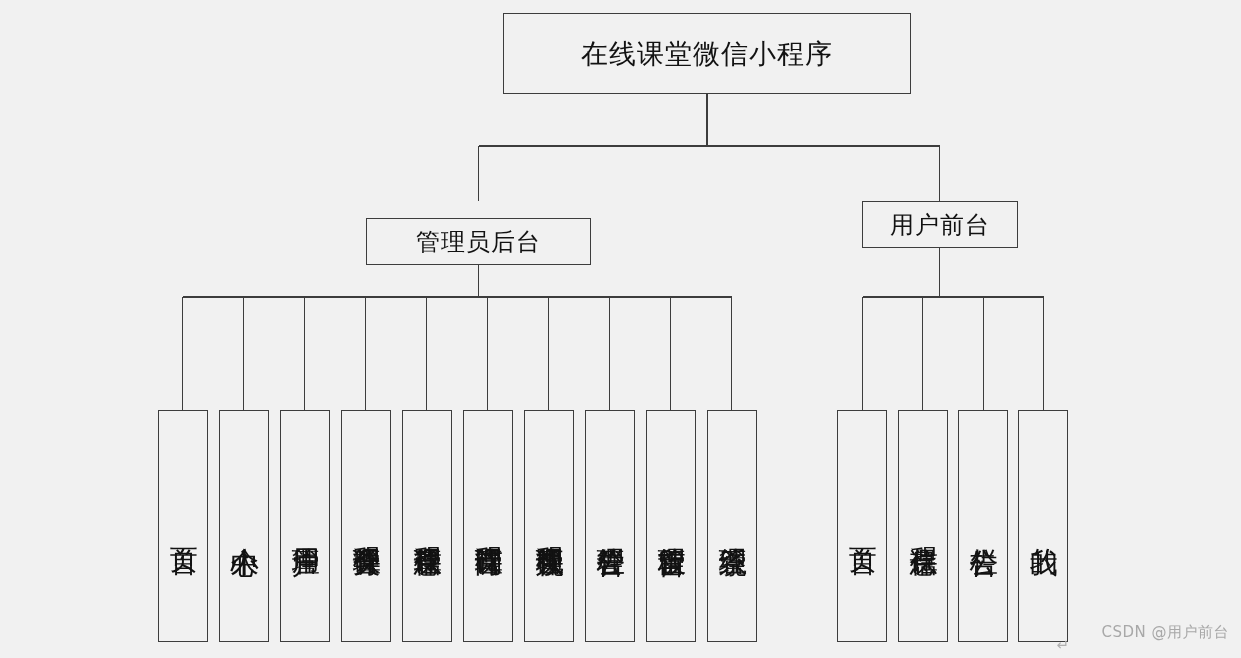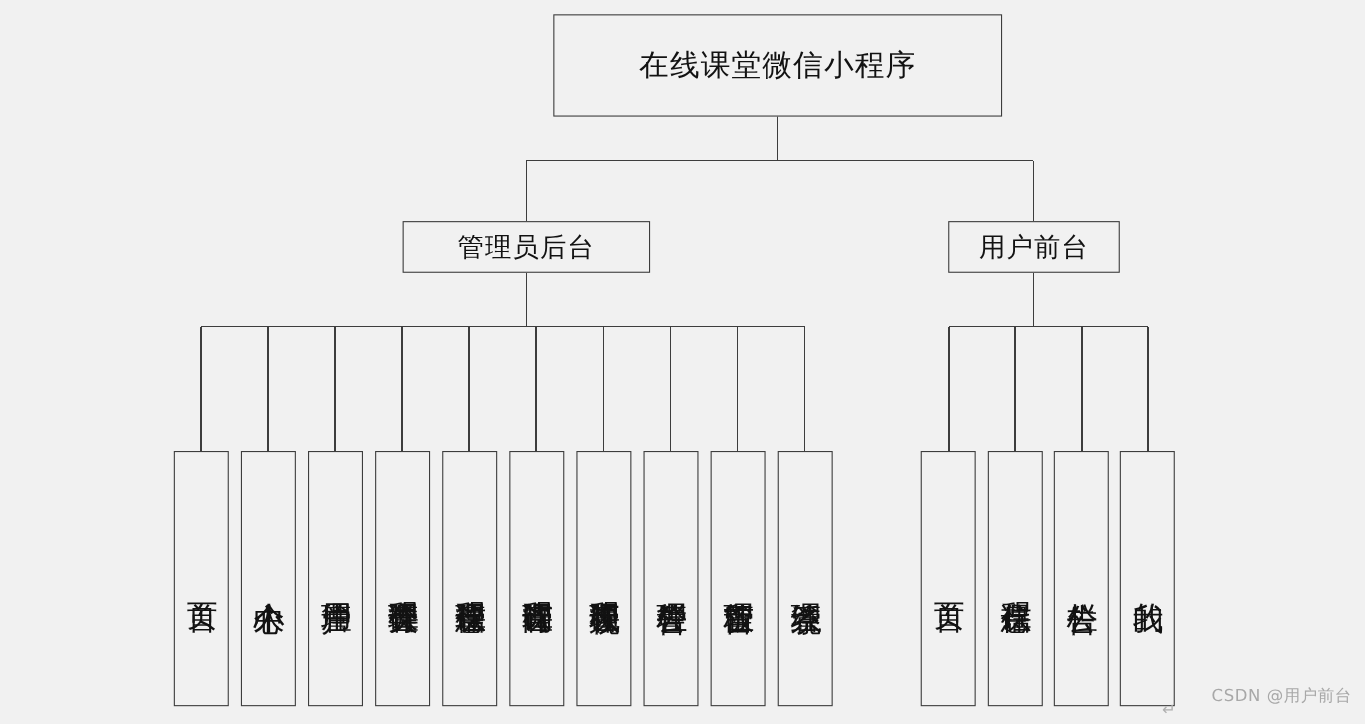--- a/index.html
+++ b/index.html
@@ -42,38 +42,39 @@
     color: #121212;
     text-align: center;
     line-height: 1.0;
     white-space: nowrap;
   }
   
   .node.root {
     left: 503px;
     top: 13px;
     width: 408px;
-    height: 93px;
+    height: 81px;
   }
   .node.root .node-label {
     font-size: 27px;
     letter-spacing: 1px;
   }
   
   .node.branch {
     height: 47px;
     top: 201px;
   }
   .node.branch .node-label {
     font-size: 24px;
     letter-spacing: 1px;
   }
   .node.branch.admin {
     left: 366px;
     width: 225px;
+    margin-top: 17px;
   }
   .node.branch.user {
     left: 862px;
     width: 156px;
   }
   
   .node.leaf {
     top: 410px;
     width: 50px;
     height: 232px;

